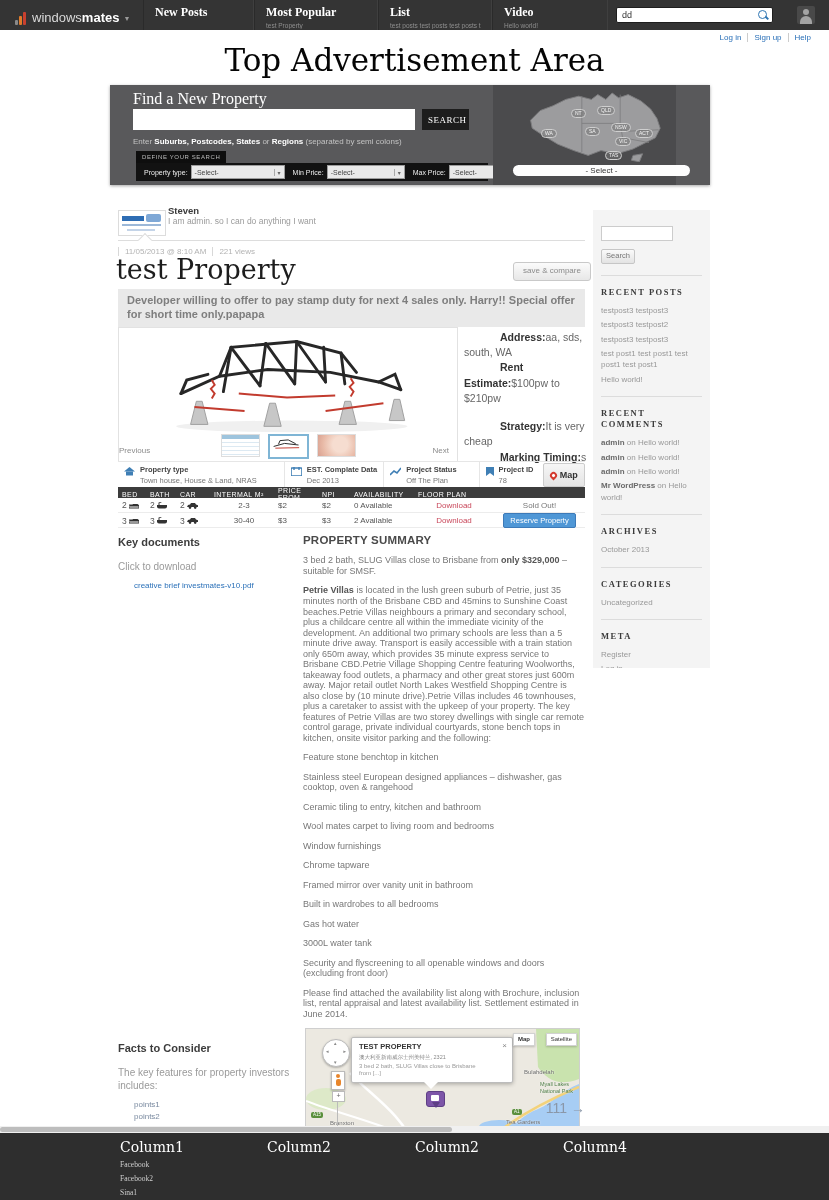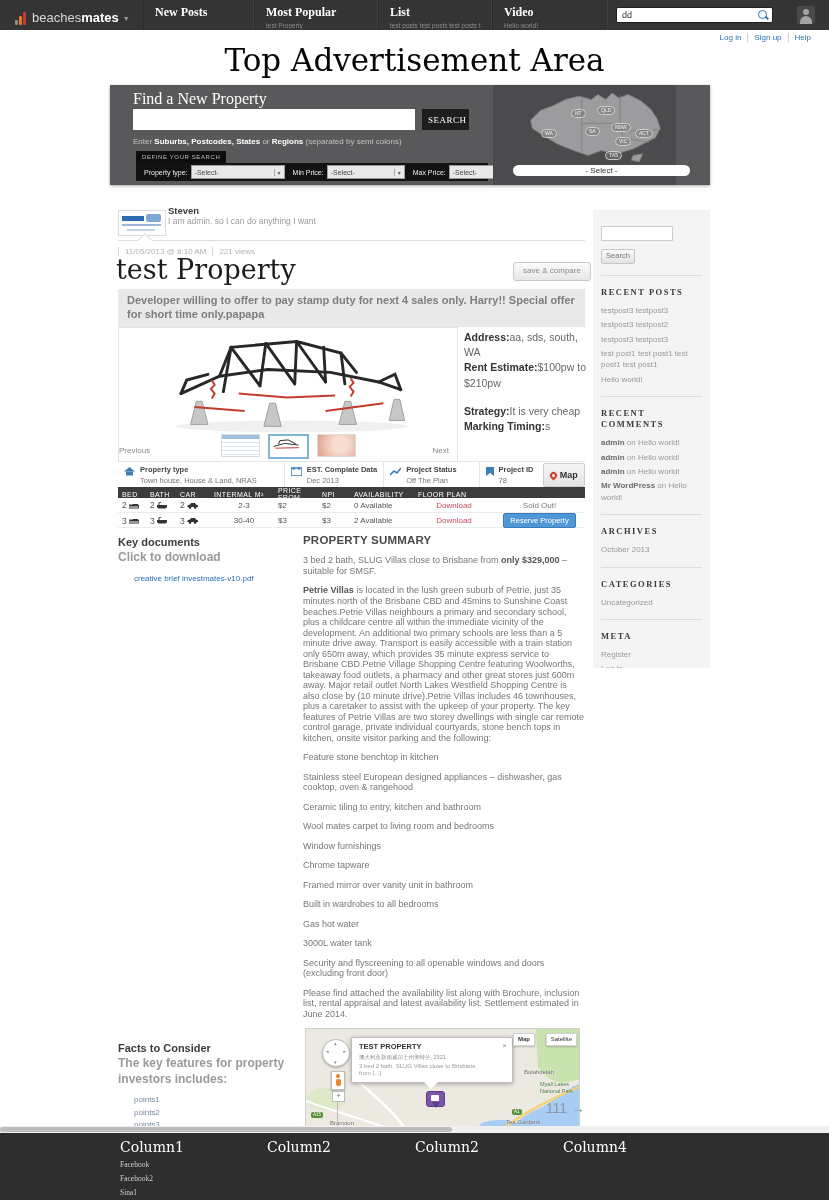--- a/index.html
+++ b/index.html
@@ -75,21 +75,21 @@
   .g-prev{position:absolute;left:0;bottom:6px;font-size:8px;color:#8c8c8c;cursor:pointer;margin-top:32px;}
   .g-next{position:absolute;right:8px;bottom:6px;font-size:8px;color:#8c8c8c;cursor:pointer;}
   .thumbs{position:absolute;left:0;bottom:2px;width:100%;display:flex;justify-content:center;gap:8px;}
   .thumb{width:37px;height:21px;border:1px solid #ddd;background:#fff;cursor:pointer;position:relative;overflow:hidden;}
   .thumb.sel{border:2px solid #7fb5d5;}
   .thumb-doc{background:repeating-linear-gradient(#fff 0 3px,#dce9f2 3px 4px);}
   .thumb-doc::before{content:"";position:absolute;left:0;top:0;width:100%;height:4px;background:#9ec4dd;}
   .thumb-photo{background:radial-gradient(circle at 60% 45%,#f6ddd0 0 30%,#e8b9a6 70%,#d8a090);}
   
   .details{position:absolute;left:464px;top:330px;width:124px;font-size:10.5px;color:#666;line-height:1.45;}
-  .details b{color:#333;}
+  .details b{color:#333;margin-left:36px;}
   .details .gap{height:13px;}
   
   .infobar{position:absolute;left:118px;top:461px;width:467px;height:26px;border-top:1px solid #e6e6e6;border-bottom:1px solid #e6e6e6;display:flex;}
   .ib-item{display:flex;align-items:flex-start;padding:3px 6px 0 6px;border-right:1px solid #e6e6e6;}
   .ib-icon{margin:2px 5px 0 0;}
   .ib-label{font-size:7.5px;font-weight:bold;color:#444;white-space:nowrap;}
   .ib-value{font-size:7.5px;color:#777;margin-top:2px;white-space:nowrap;}
   .ib-map{margin-left:auto;margin-top:1px;width:44px;height:22px;background:linear-gradient(#f6f6f6,#e4e4e4);
           border:1px solid #ccc;border-radius:2px;display:flex;align-items:center;justify-content:center;gap:3px;
           font-size:9px;font-weight:bold;color:#333;cursor:pointer;}
@@ -102,21 +102,21 @@
   .pt-head div{padding-left:4px;}
   .pt-row{height:14px;border-bottom:1px solid #ececec;}
   .pt-row div{padding-left:4px;display:flex;align-items:center;gap:2px;}
   .pt-num{font-size:8.5px;}
   .dl{color:#c9485b;cursor:pointer;}
   .soldout{color:#777;}
   .reserve{background:#4f97d6;border:1px solid #3d7ab8;color:#fff;font-size:7.5px;padding:2px 6px;border-radius:2px;cursor:pointer;}
   
   .docs{position:absolute;left:118px;top:536px;width:170px;}
   .docs-title,.facts-title{font-size:11px;font-weight:bold;color:#3c3c3c;}
-  .docs-sub,.facts-sub{font-size:12px;font-weight:bold;color:#9a9a9a;margin-top:2px;line-height:1.3;}
+  .docs-sub,.facts-sub{font-size:10px;font-weight:normal;color:#9a9a9a;margin-top:12px;line-height:1.3;}
   .docs-link{display:block;font-size:8px;color:#2a70b8;margin:8px 0 0 16px;cursor:pointer;}
   .facts{position:absolute;left:118px;top:1042px;width:175px;}
   .facts-points{margin:7px 0 0 16px;}
   .facts-points a{display:block;font-size:8px;color:#7a8aa0;line-height:1.55;}
   .pager-prev{position:absolute;left:118px;top:1100px;font-size:10px;color:#2a70b8;cursor:pointer;margin-top:48px;}
   .pager-next{position:absolute;left:480px;top:1100px;width:105px;text-align:right;font-size:14px;color:#8a97a8;cursor:pointer;}
   
   .summary{position:absolute;left:303px;top:534px;width:282px;font-size:9px;color:#777;line-height:1.17;}
   .sum-title{font-size:11.5px;font-weight:bold;color:#4a4a4a;letter-spacing:.2px;margin-bottom:8px;}
   .summary p{margin:0 0 9px 0;}
@@ -175,21 +175,21 @@
 
 <div class="page">
 
   <div class="topbar">
     <div class="logo">
       <span class="logo-bars">
           <i class="lb1"></i>
           <i class="lb2"></i>
           <i class="lb3"></i>
         </span>
-      <span class="logo-text"><span>beaches</span><b>mates</b></span>
+      <span class="logo-text"><span>windows</span><b>mates</b></span>
       <span class="logo-caret">▼</span>
     </div>
     <div class="nav-item" style="left:143px;width:111px;">
       <div class="nav-label">New Posts</div>
       <div class="nav-sub"></div>
     </div>
     <div class="nav-item" style="left:254px;width:124px;">
       <div class="nav-label">Most Popular</div>
       <div class="nav-sub">test Property</div>
     </div>

